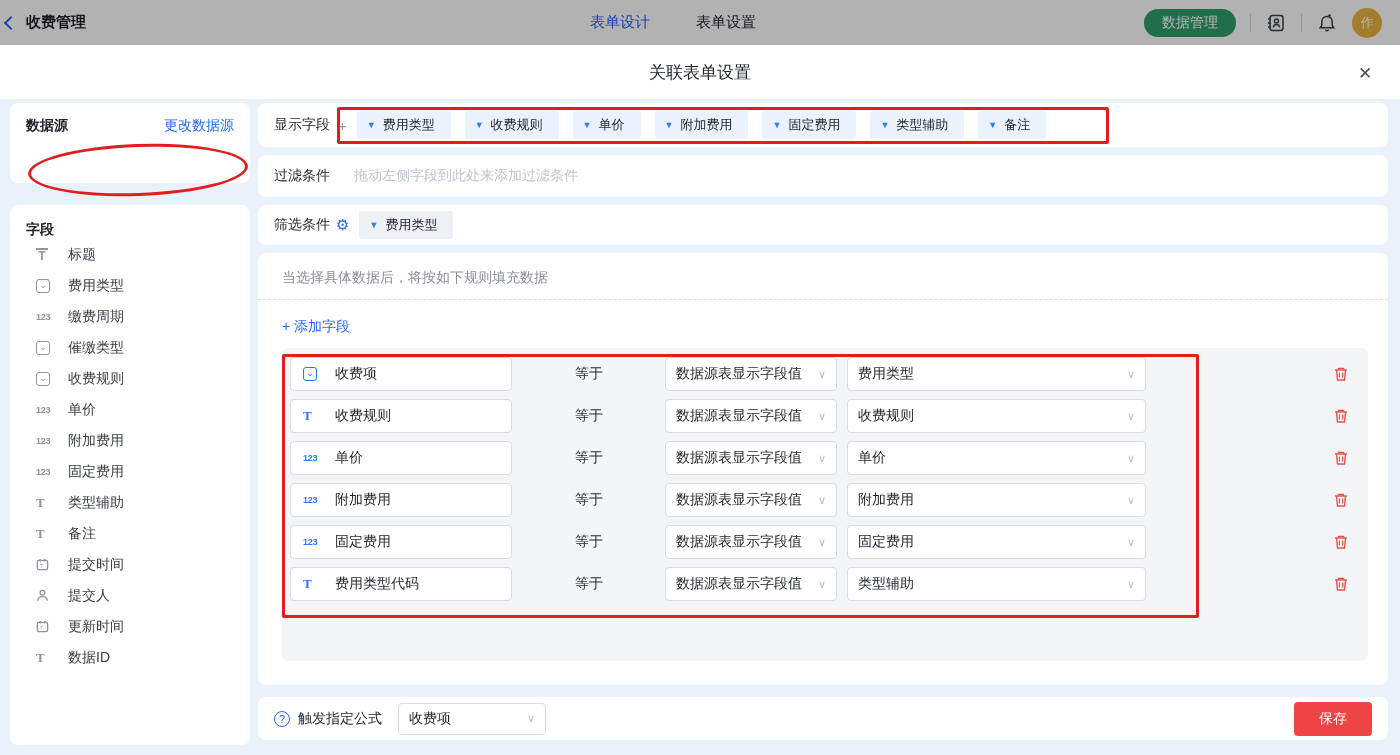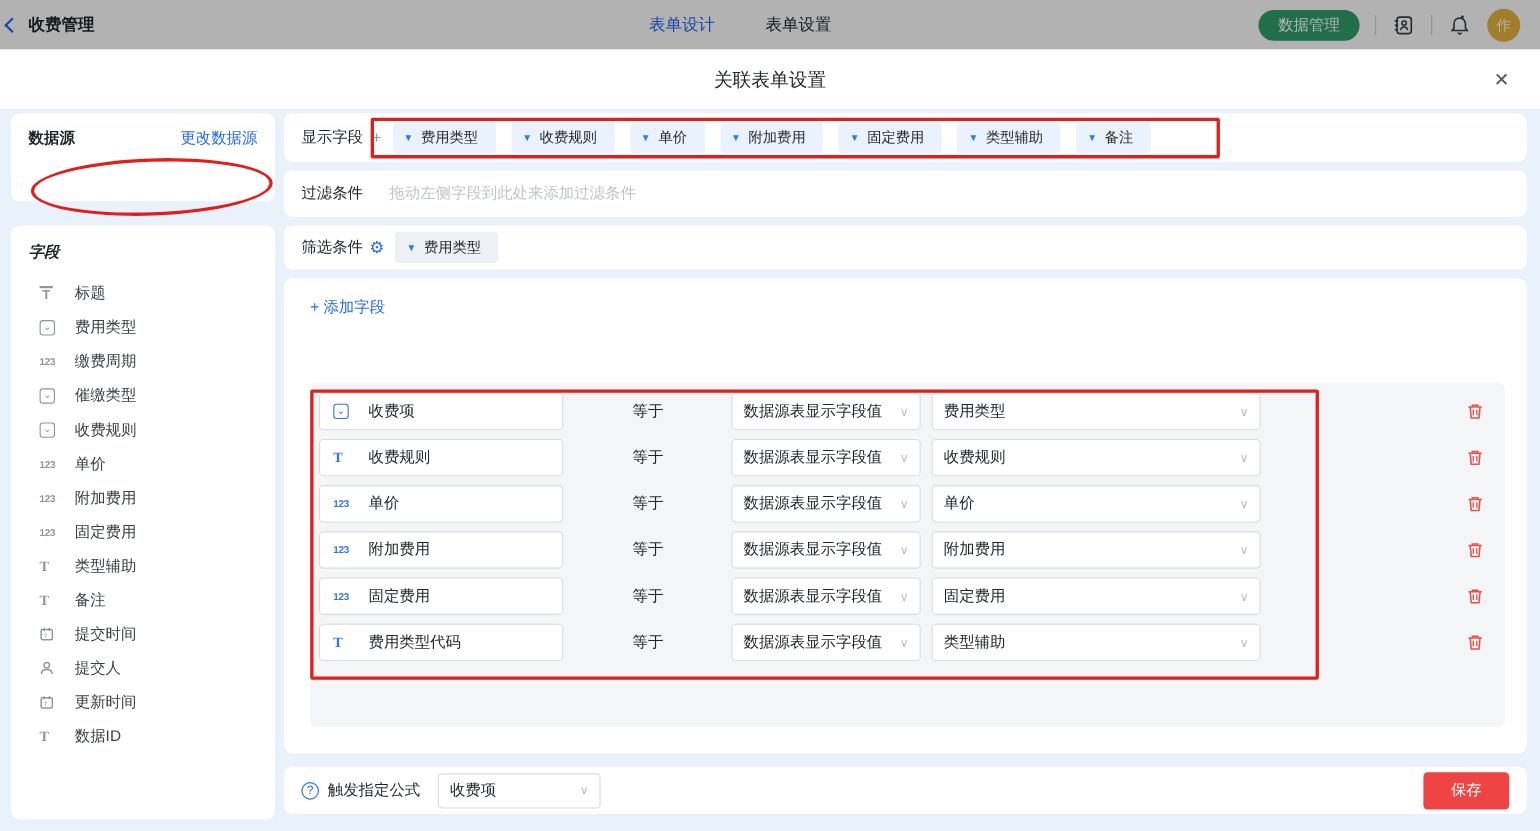--- a/index.html
+++ b/index.html
@@ -32,21 +32,21 @@
 
   
   .sb-card1 { left:10px; top:103px; width:240px; height:80px; padding:14px 16px; }
   .sb-card1-head { display:flex; justify-content:space-between; align-items:center; }
   .sb-title { font-weight:bold; font-size:14px; }
   .link { color:#2468f2; cursor:pointer; font-size:14px; }
   .ds-item { margin-top:12px; height:34px; background:#f4f5f7; border-radius:4px; display:flex; align-items:center; gap:8px; padding:0 10px; cursor:pointer; }
   .doc-icon { width:16px; height:16px; position:relative; }
   .doc-icon svg { display:block; }
   .sb-card2 { left:10px; top:205px; width:240px; height:540px; padding:16px; }
-  .fields-title { font-weight:bold; font-size:14px; margin-bottom:12px;font-style:italic; }
+  .fields-title { font-weight:bold; font-size:14px; margin-bottom:0; }
   .field-item { height:31px; display:flex; align-items:center; gap:10px; padding-left:10px; cursor:pointer; color:#3a4047; }
   .f-icon { width:22px; color:#8f959e; font-size:12px; display:flex; align-items:center; justify-content:flex-start; flex:none; }
   .icon-num { font-size:9px; letter-spacing:-0.3px; font-weight:bold; }
   .icon-select { width:14px; height:14px; border:1.4px solid currentColor; border-radius:3px; font-size:9px; line-height:10px; text-align:center; color:#8f959e; }
   .icon-select.blue, .f-icon.blue, .icon-text.blue { color:#3370ff; }
   .icon-text { font-family:"Liberation Serif","DejaVu Serif",serif; font-size:13px; font-weight:bold; }
   .icon-title { font-size:12px; font-weight:bold; border-top:2px solid currentColor; padding-top:1px; line-height:10px; width:12px; text-align:center; }
 
   
   .m-card1 { left:258px; top:103px; width:1130px; height:44px; display:flex; align-items:center; padding:0 16px; }
@@ -285,20 +285,21 @@
 <div class="card m-card3">
   <span class="m-label">筛选条件</span>
   <span class="gear">⚙</span>
   <span class="tag gray">
       <span class="tri">▼</span>
       <span>费用类型</span>
     </span>
 </div>
 
 <div class="card m-card4">
+  <div class="hint dashed">当选择具体数据后，将按如下规则填充数据</div>
   <span class="add-field">+ 添加字段</span>
 
   <div class="rules-panel">
 
     <div class="rule-row" style="top:9px;">
       <div class="rule-field">
         <span class="f-icon blue">
             <span class="icon-select blue">⌄</span>
           </span>
         <span>收费项</span>

